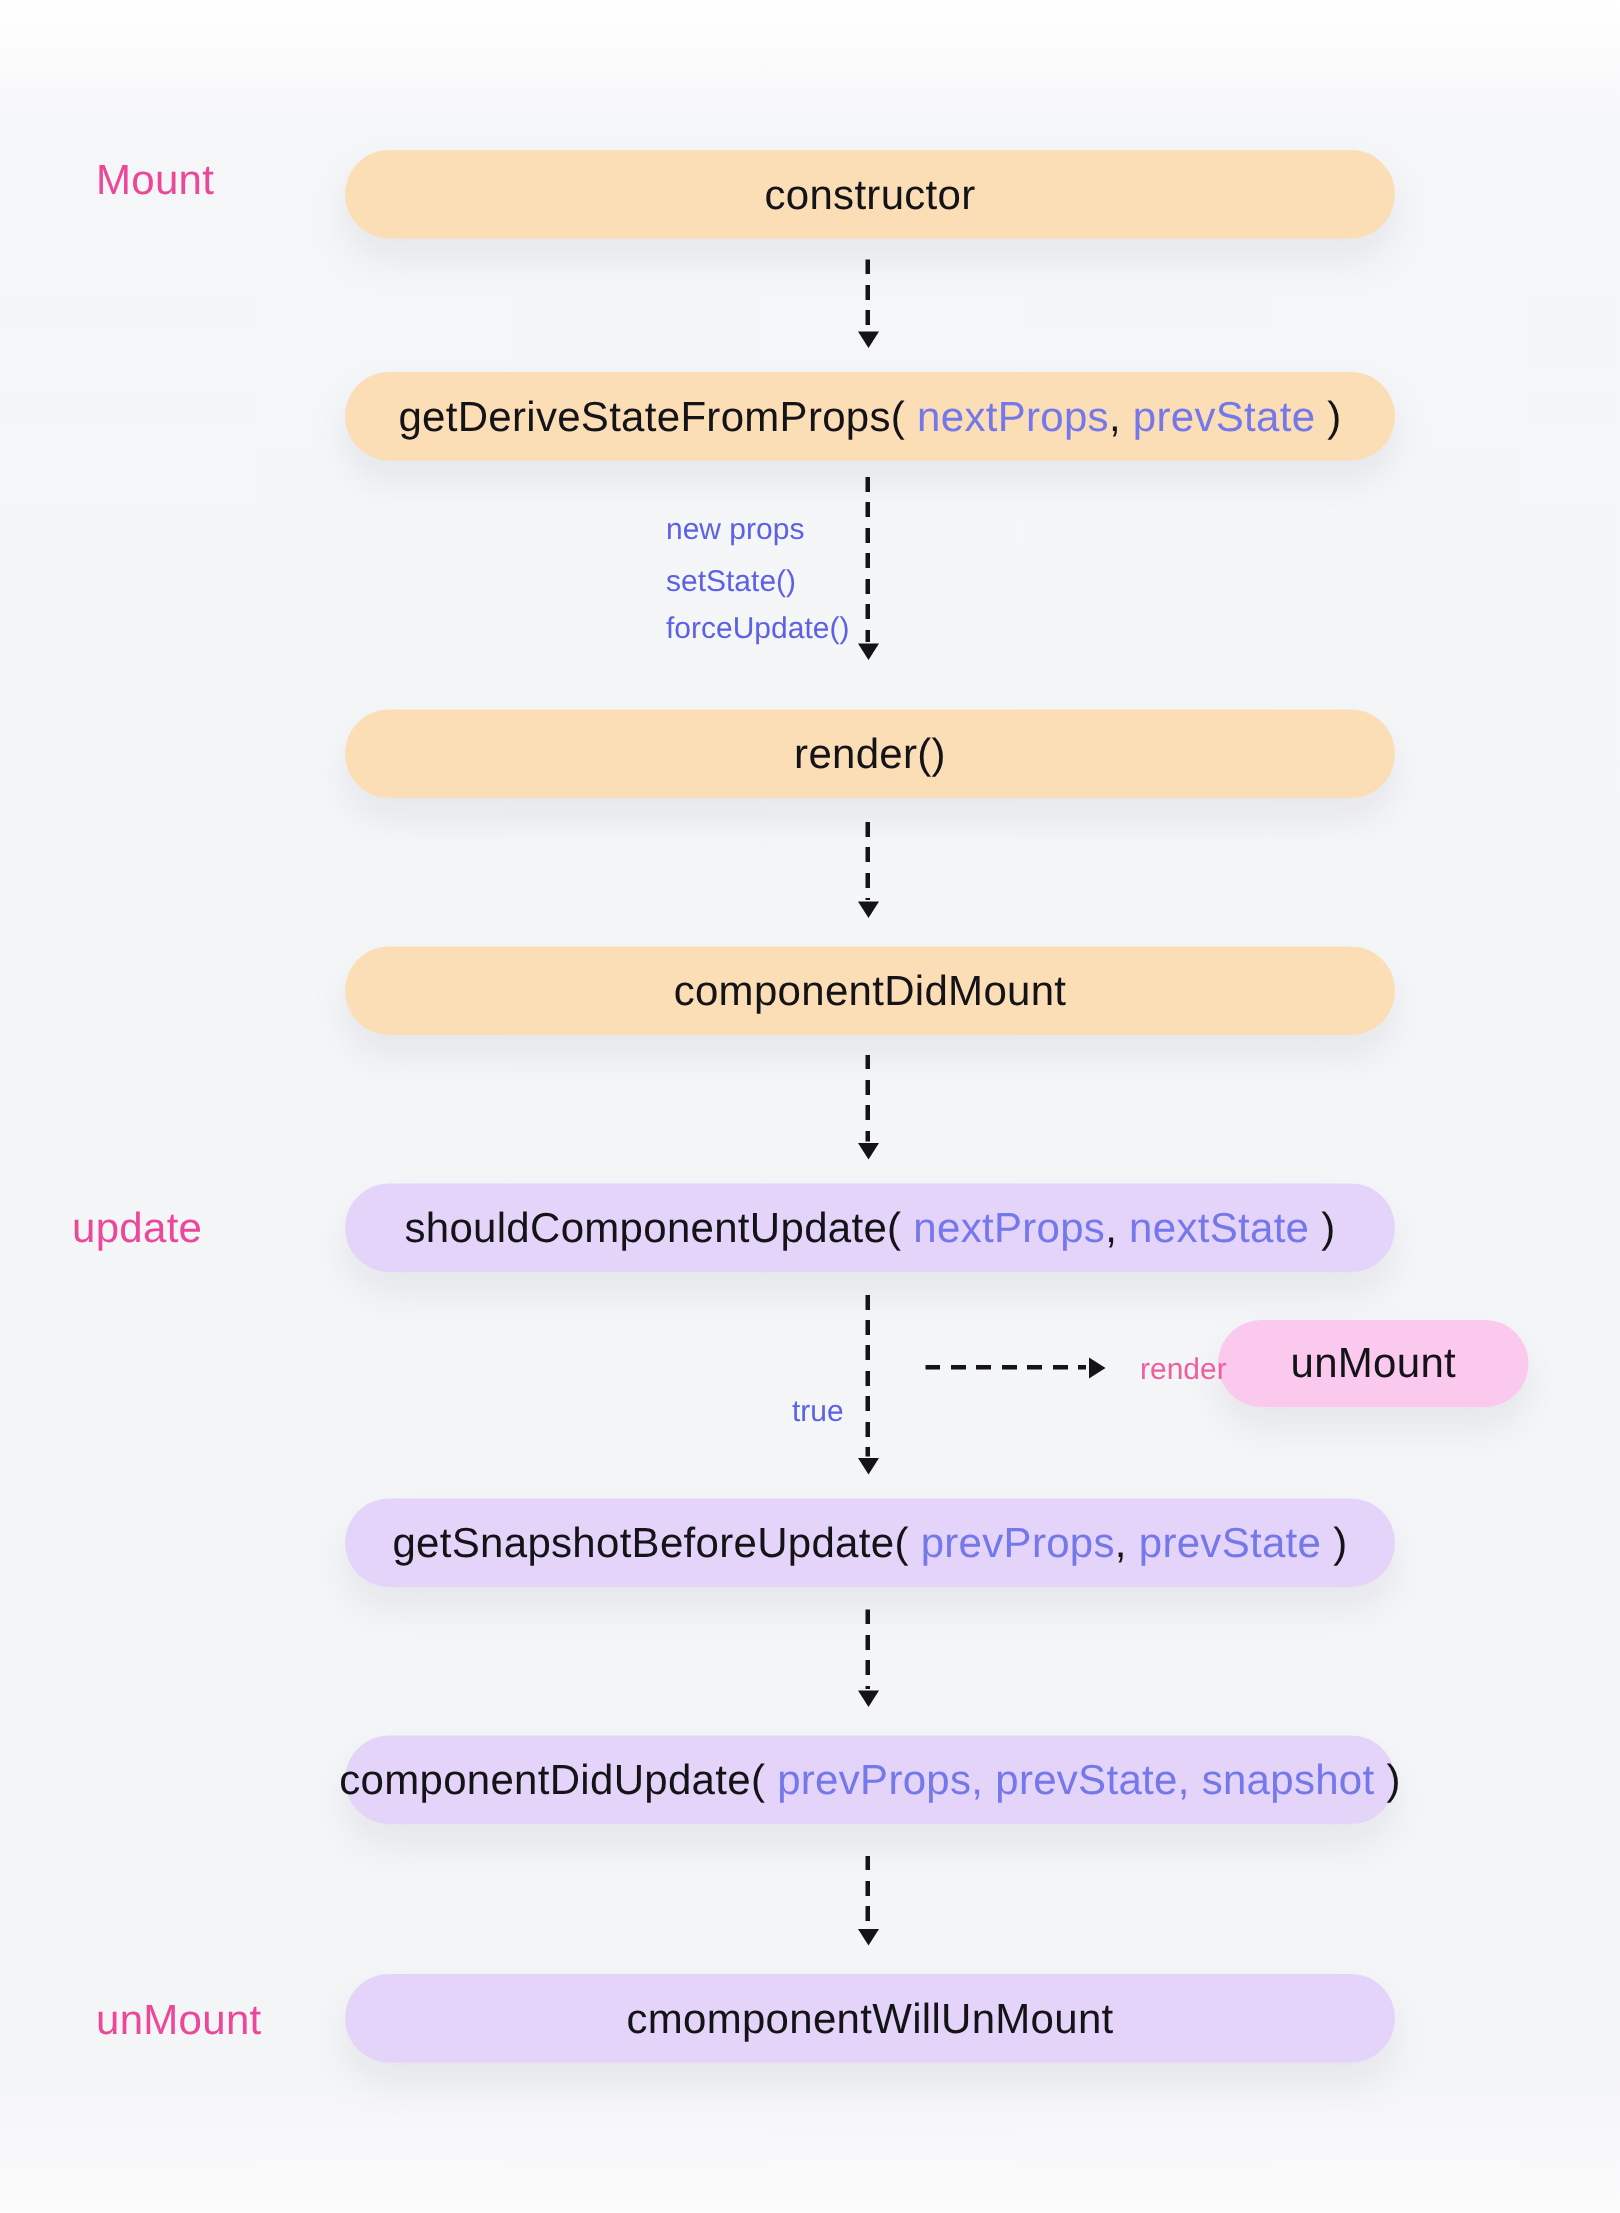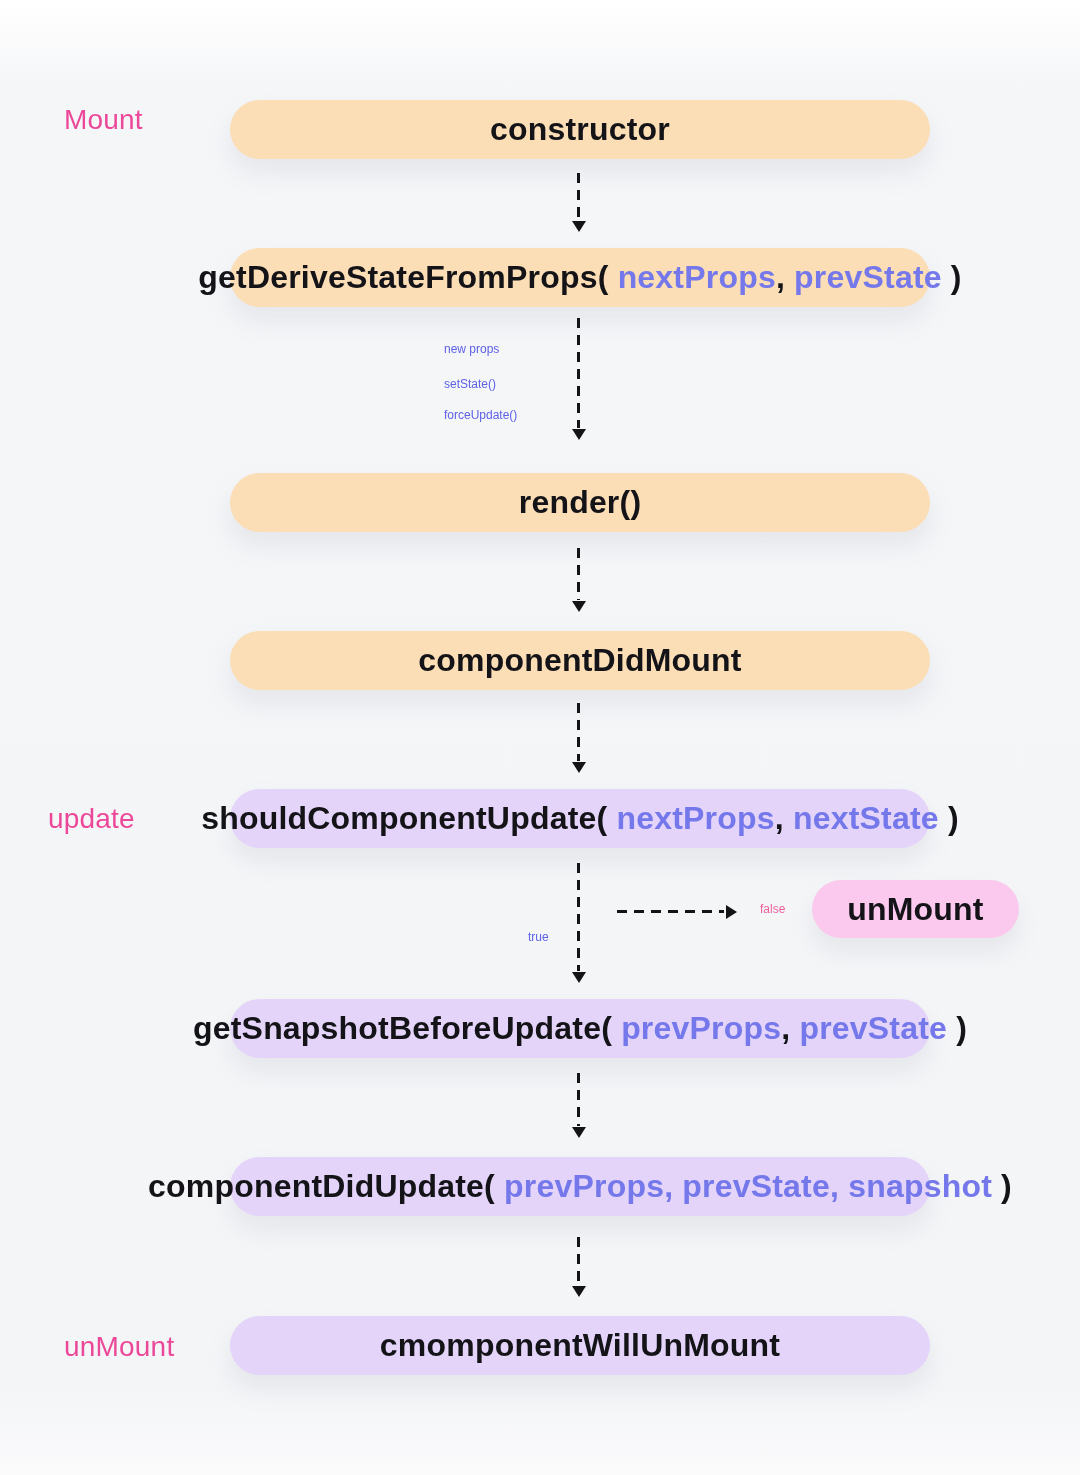--- a/index.html
+++ b/index.html
@@ -30,31 +30,31 @@
     display: flex;
     align-items: center;
     justify-content: center;
     box-shadow: 0 14px 24px rgba(140, 140, 165, 0.14);
   }
   .pill-orange { background: #fbddb6; }
   .pill-purple { background: #e4d4fa; }
   .pill-pink   { background: #fbc9ee; }
 
   .pill-text {
-    font-size: 32px;
-    font-weight: 700;
+    font-size: 28px;
+    font-weight: 400;
     color: #141418;
     white-space: pre;
     letter-spacing: 0.2px;
   }
   .seg-param { color: #7478ea; }
 
   .annot {
     position: absolute;
-    font-size: 12px;
+    font-size: 20px;
     font-weight: 400;
     color: #5d61e6;
   }
   .annot-pink { color: #ef5fa0; }
 
   
   .v-arrow { position: absolute; width: 3px; }
   .v-arrow::before {
     content: "";
     position: absolute;
@@ -141,15 +141,15 @@
   <div class="v-arrow" style="left:577px; top:863px; height:120px;"></div>
   <div class="v-arrow" style="left:577px; top:1073px; height:65px;"></div>
   <div class="v-arrow" style="left:577px; top:1237px; height:60px;"></div>
 
   <div class="h-arrow" style="left:617px; top:910px; width:120px;"></div>
 
   <div class="annot" style="left:444px; top:342px;">new props</div>
   <div class="annot" style="left:444px; top:377px;">setState()</div>
   <div class="annot" style="left:444px; top:408px;">forceUpdate()</div>
   <div class="annot" style="left:528px; top:930px;">true</div>
-  <div class="annot annot-pink" style="left:760px; top:902px;">false</div>
+  <div class="annot annot-pink" style="left:760px; top:902px;">render</div>
 
 </div>
 
 </body></html>

